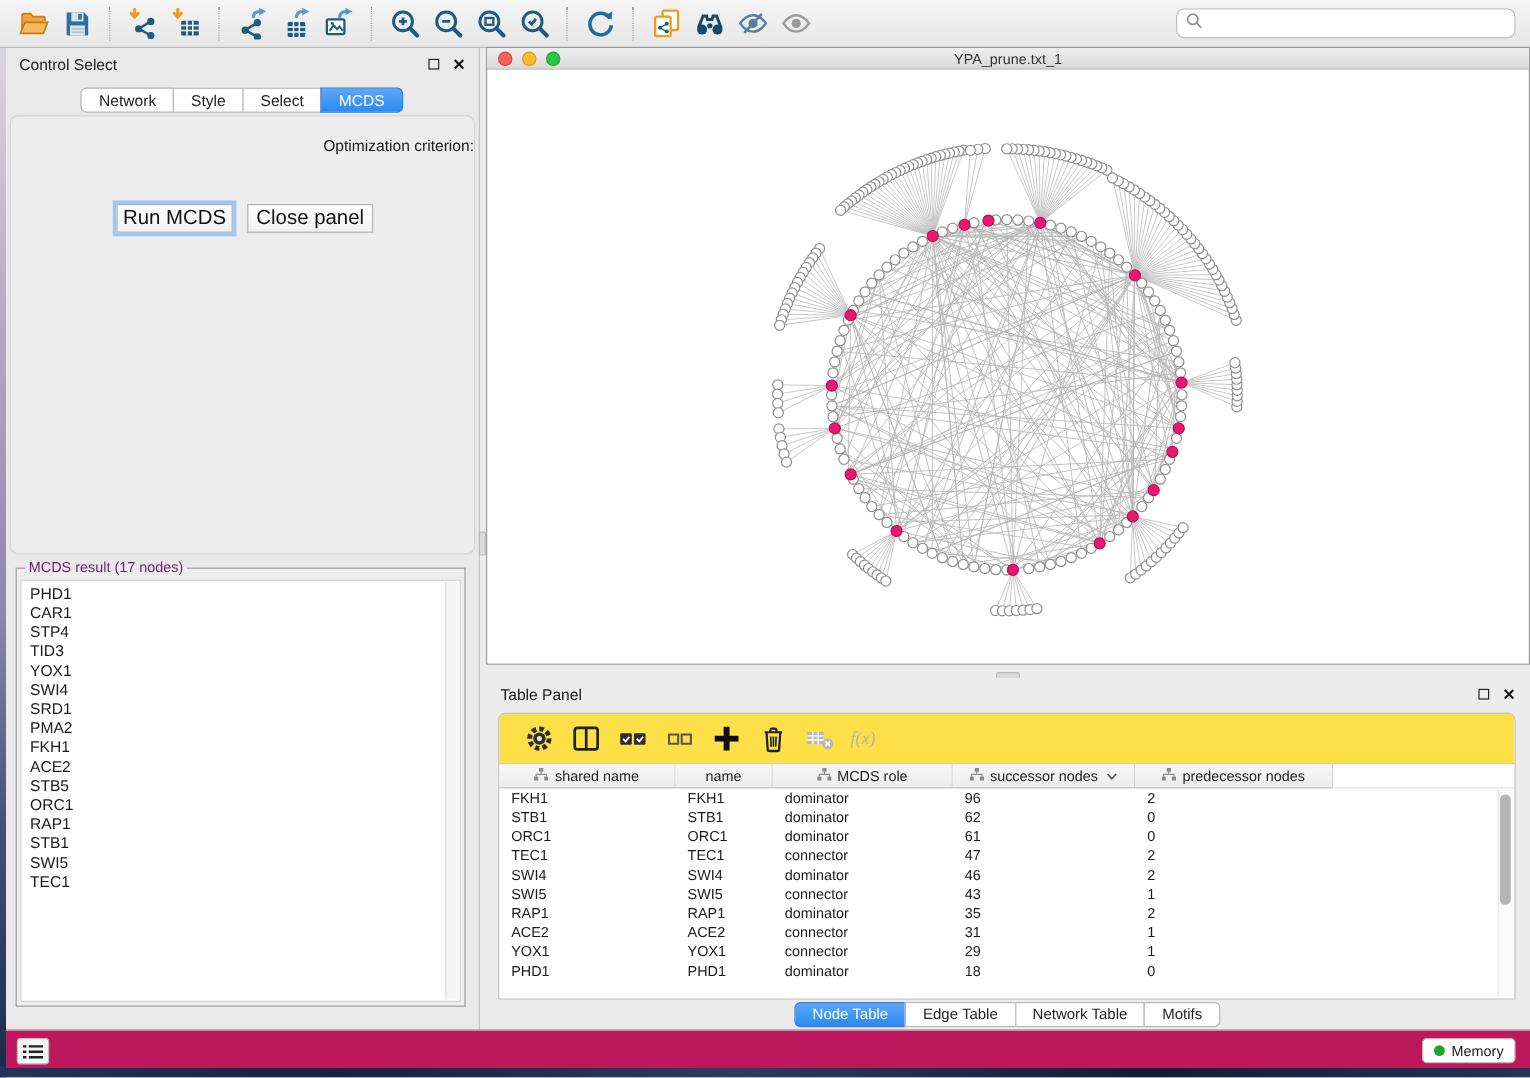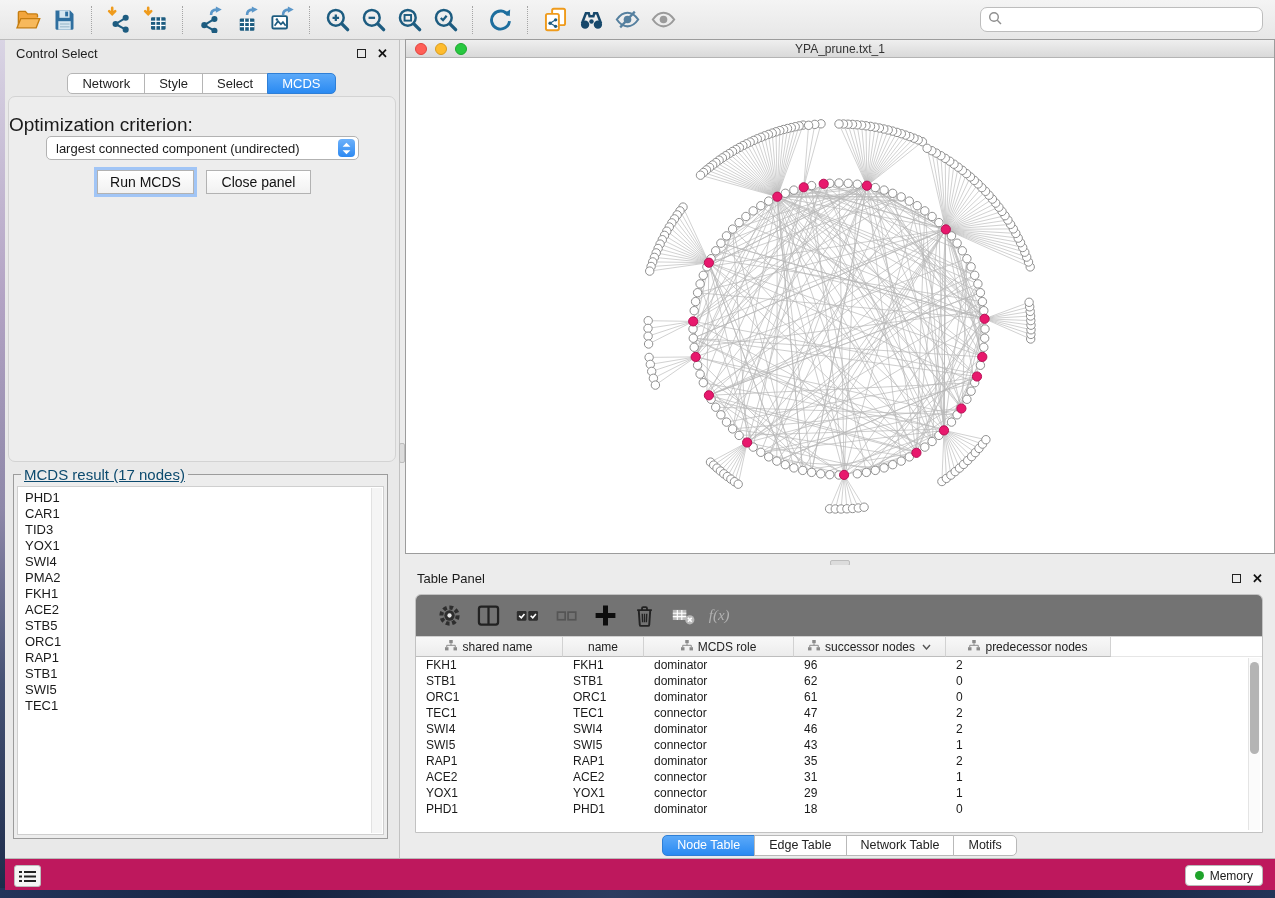--- a/index.html
+++ b/index.html
@@ -30,33 +30,33 @@
   .win-float { width:9px; height:9px; border:1.6px solid #222; margin-left:auto; cursor:pointer; }
   .win-close { font-size:13px; font-weight:bold; color:#111; margin-left:11px; cursor:pointer; line-height:10px; }
   .cp-tabs { position:absolute; left:0; right:0; top:33px; display:flex; justify-content:center; }
   .cp-tab { height:21px; padding:0 14px; background:#fff; border:1px solid #b5b5b5; margin-left:-1px;
     font-size:13px; line-height:19px; cursor:pointer; color:#222; }
   .cp-tab:first-child { border-radius:5px 0 0 5px; }
   .cp-tab:last-child { border-radius:0 5px 5px 0; }
   .cp-tab.active { background:linear-gradient(#5ba9f9,#2a8af2); border-color:#2f7fd6; color:#fff; }
   .cp-box { position:absolute; left:3px; top:56px; width:388px; height:366px;
     background:#ededed; border:1px solid #d3d3d3; border-radius:7px; }
-  .cp-crit-label { position:absolute; left:0; right:0; top:17px; text-align:left; font-size:19px; }
+  .cp-crit-label { position:absolute; left:0; right:0; top:17px; text-align:right; font-size:13px; }
   .cp-select { position:absolute; left:37px; top:39px; width:313px; height:24px; background:#fff;
     border:1px solid #b2b2b2; border-radius:5px; display:flex; align-items:center; padding-left:9px;
     font-size:13px; cursor:pointer; }
   .cp-spinner { margin-left:auto; margin-right:3px; width:17px; height:18px; border-radius:4px;
     background:linear-gradient(#6db1fa,#2d89f1); display:flex; align-items:center; justify-content:center; }
   .cp-btn { position:absolute; height:24px; background:linear-gradient(#ffffff,#f1f1f1);
-    border:1px solid #b2b2b2; border-radius:0; font-size:14px; font-family:inherit; cursor:pointer; color:#111; }
+    border:1px solid #b2b2b2; border-radius:0; font-size:17px; font-family:inherit; cursor:pointer; color:#111; }
   .cp-btn.run { left:88px; top:73px; width:97px; box-shadow:0 0 0 3px rgba(120,175,250,.65); }
   .cp-btn.closep { left:197px; top:73px; width:105px; }
   .mcds-fieldset { position:absolute; left:8px; top:426px; width:375px; height:373px;
     border:1px solid #9c9c9c; padding:3px; background:#ededed; }
-  .mcds-fieldset legend { font-size:15px; padding:0 3px; margin-left:4px; color:#0c4a6e;text-decoration:underline; }
+  .mcds-fieldset legend { font-size:12px; padding:0 3px; margin-left:4px; color:#701a75; }
   .mcds-list { width:100%; height:100%; background:#fff; border:1px solid #cfcfcf; position:relative;
     overflow:hidden; font-size:13px; padding:3px 0 0 7px; }
   .mcds-item { line-height:16px; cursor:default; }
   .mcds-scroll { position:absolute; right:1px; top:1px; bottom:1px; width:11px; background:#f5f5f5; border-left:1px solid #e2e2e2; }
 
   
   .net-window { position:absolute; left:405px; top:39px; width:870px; height:515px;
     background:#fff; border:1px solid #9c9c9c; }
   .net-titlebar { height:18px; background:linear-gradient(#efefef,#d9d9d9); border-bottom:1px solid #b4b4b4;
     position:relative; display:flex; align-items:center; justify-content:center; font-size:12px; color:#333; }
@@ -69,21 +69,21 @@
 
   
   .vgrip { position:absolute; left:399px; top:443px; width:6px; height:20px; background:#dcdcdc; border:1px solid #bdbdbd; border-radius:2px; cursor:col-resize; }
   .hgrip { position:absolute; left:830px; top:560px; width:20px; height:6px; background:#dcdcdc; border:1px solid #bdbdbd; border-radius:2px; cursor:row-resize; }
 
   
   .table-panel { position:absolute; left:405px; top:565px; width:870px; height:293px; background:#ececec; }
   .tp-titlebar { height:27px; display:flex; align-items:center; padding:0 12px; font-size:13px; }
   .tp-container { position:absolute; left:10px; top:29px; width:848px; height:239px;
     background:#fff; border:1px solid #c2c2c2; border-radius:6px 6px 0 0; overflow:hidden; }
-  .tp-toolbar { height:42px; background:#737373; border-bottom:1px solid #d0d0d0;
+  .tp-toolbar { height:42px; background:#fde047; border-bottom:1px solid #d0d0d0;
     display:flex; align-items:center; padding-left:18px; gap:9px; }
   .tp-tool { width:30px; height:30px; display:flex; align-items:center; justify-content:center; cursor:pointer; }
   .tp-grid { position:relative; }
   .tp-header { display:flex; height:20px; font-size:12px; }
   .th-cell { background:linear-gradient(#f8f8f8,#ececec); border-right:1px solid #d2d2d2; border-bottom:1px solid #bdbdbd;
     display:flex; align-items:center; justify-content:center; gap:5px; cursor:pointer; color:#222; }
   .th-fill { flex:1; border-bottom:1px solid #e6e6e6; background:#fff; }
   .t-row { display:flex; height:16px; font-size:12px; cursor:default; }
   .t-cell { padding:0 0 0 10px; line-height:16px; overflow:hidden; white-space:nowrap; }
   .t-cell.num { text-align:left; padding-right:20px; }
@@ -287,41 +287,34 @@
     <span class="win-close">✕</span>
   </div>
   <div class="cp-tabs" id="cp-tabs">
       <div class="cp-tab">Network</div>
       <div class="cp-tab">Style</div>
       <div class="cp-tab">Select</div>
       <div class="cp-tab active">MCDS</div>
     </div>
   <div class="cp-box">
     <div class="cp-crit-label">Optimization criterion:</div>
-    <div class="cp-select">
-      <span>largest connected component (undirected)</span>
-      <span class="cp-spinner">
-        <svg width="11" height="13" viewBox="0 0 11 13">
-            <path d="M5.5 0.8 L9.4 4.8 H1.6 Z" fill="#fff"></path>
-            <path d="M5.5 12.2 L1.6 8.2 H9.4 Z" fill="#fff"></path>
-          </svg>
-      </span>
-    </div>
     <button class="cp-btn run">Run MCDS</button>
     <button class="cp-btn closep">Close panel</button>
   </div>
   <fieldset class="mcds-fieldset">
     <legend>MCDS result (17 nodes)</legend>
     <div class="mcds-list" id="mcds-list">
       <div class="mcds-scroll"></div>
     <div class="mcds-item">PHD1</div>
         <div class="mcds-item">CAR1</div>
+        <div class="mcds-item">STP4</div>
         <div class="mcds-item">TID3</div>
         <div class="mcds-item">YOX1</div>
         <div class="mcds-item">SWI4</div>
+        <div class="mcds-item">SRD1</div>
         <div class="mcds-item">PMA2</div>
         <div class="mcds-item">FKH1</div>
         <div class="mcds-item">ACE2</div>
         <div class="mcds-item">STB5</div>
         <div class="mcds-item">ORC1</div>
         <div class="mcds-item">RAP1</div>
         <div class="mcds-item">STB1</div>
         <div class="mcds-item">SWI5</div>
         <div class="mcds-item">TEC1</div>
       </div>

